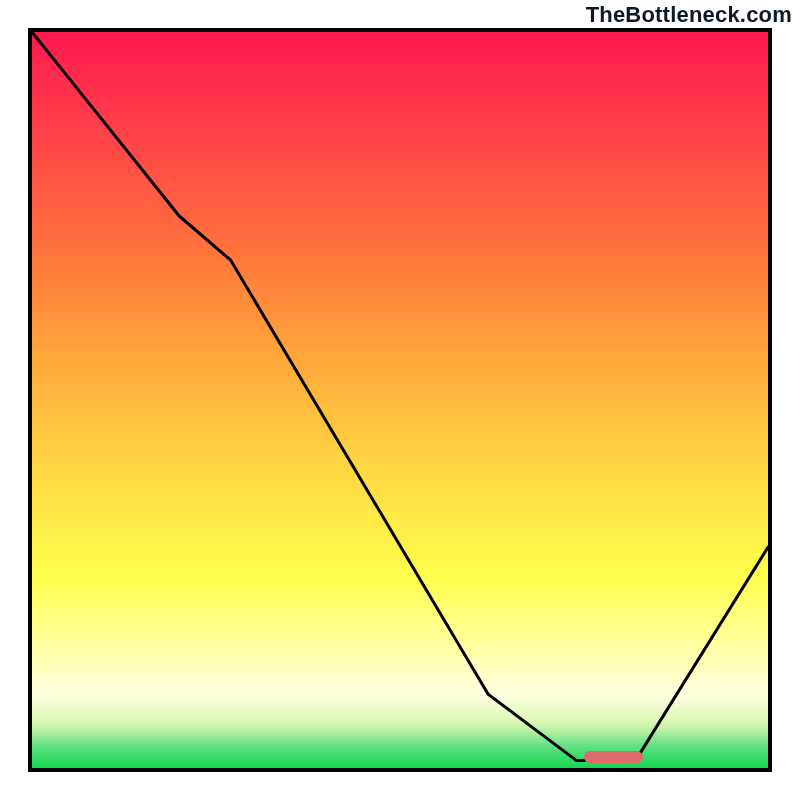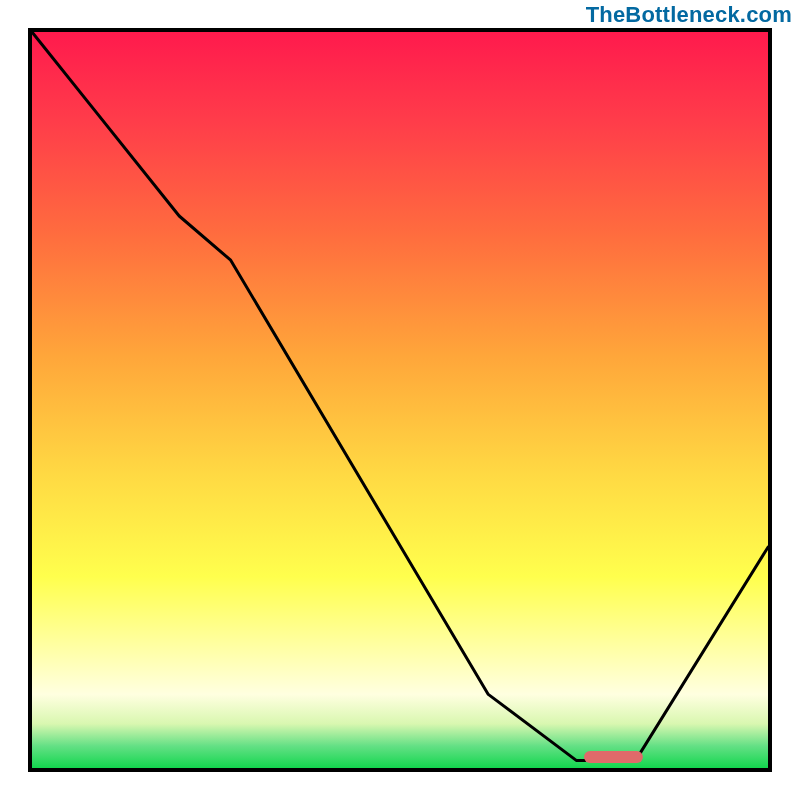--- a/index.html
+++ b/index.html
@@ -15,21 +15,21 @@
     width: 800px;
     height: 800px;
   }
   .watermark {
     position: absolute;
     top: 2px;
     right: 8px;
     font-family: Arial, Helvetica, sans-serif;
     font-size: 22px;
     font-weight: 600;
-    color: #0369a1;
+    color: #0f172a;
     letter-spacing: 0.2px;
     z-index: 10;
   }
   .plot {
     position: absolute;
     top: 28px;
     left: 28px;
     width: 744px;
     height: 744px;
     box-sizing: border-box;

